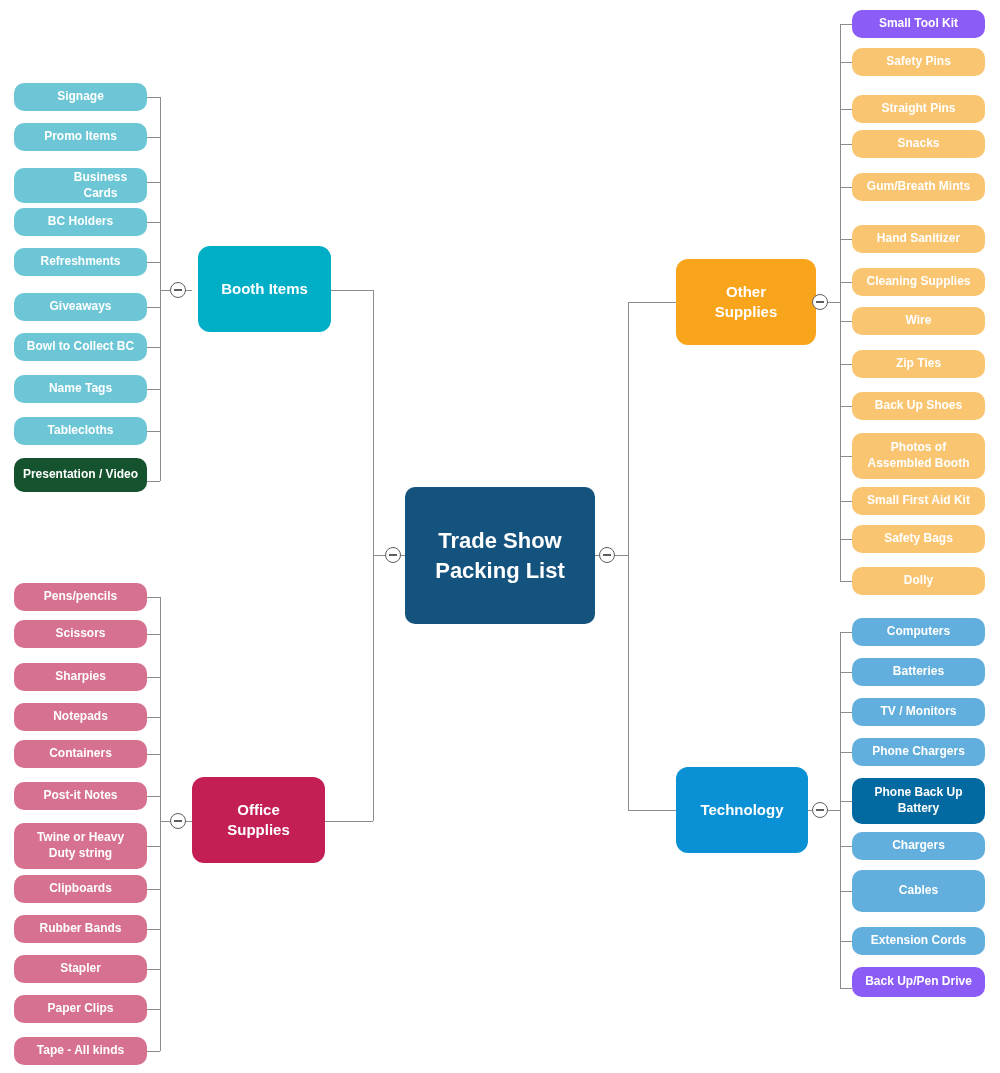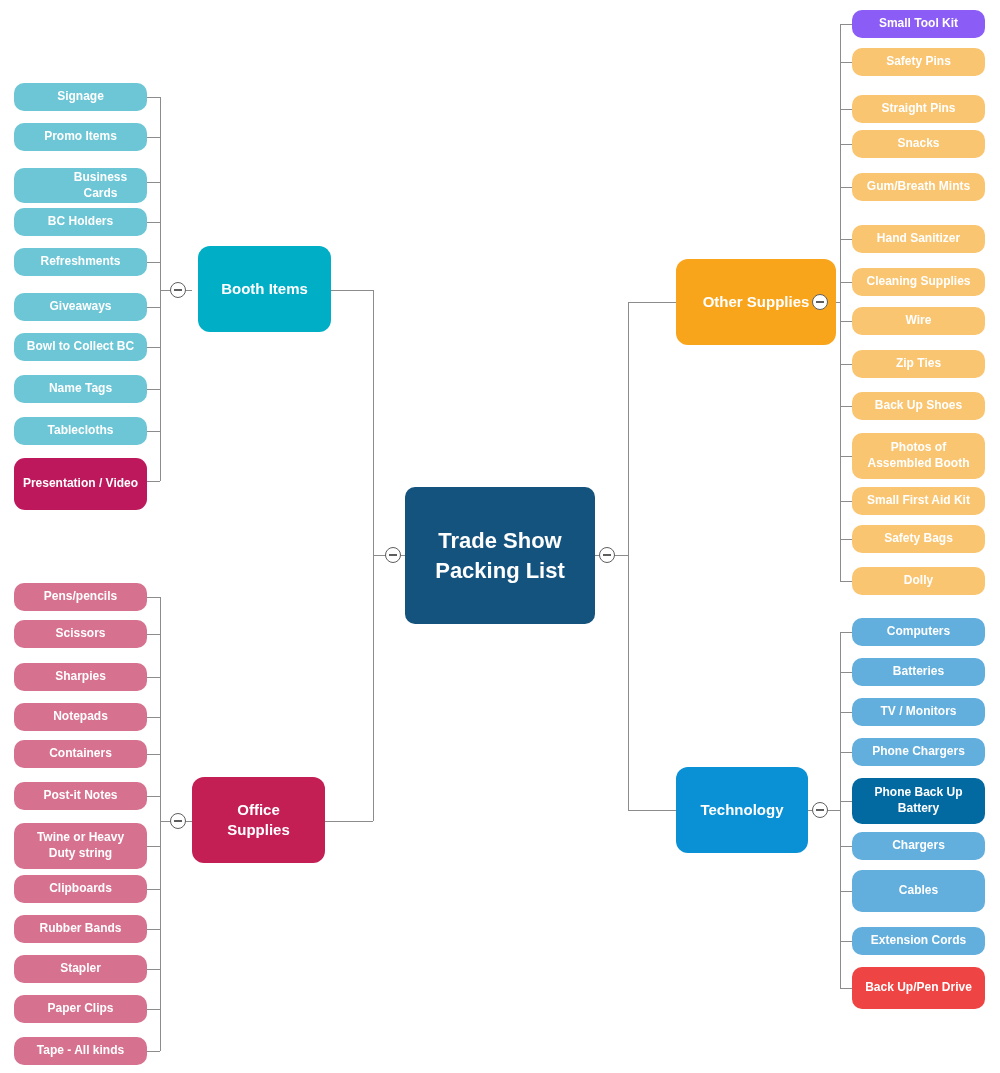--- a/index.html
+++ b/index.html
@@ -61,40 +61,40 @@
 
     <path d="M808 810 H840"></path>
     <path d="M840 632 V988"></path>
     <path d="M840 632 H852 M840 672 H852 M840 712 H852 M840 752 H852 M840 801 H852 M840 846 H852 M840 891 H852 M840 941 H852 M840 988 H852"></path>
   </svg>
 
   <div class="node root" style="left: 405px; top: 487px; background-color: rgb(20, 83, 126);">Trade Show Packing List</div>
 
   <div class="node branch" style="left: 192px; top: 246px; background-color: rgb(0, 174, 198); margin-left: 6px;">Booth Items</div>
   <div class="node branch" style="left: 192px; top: 777px; background-color: rgb(196, 31, 85);">Office Supplies</div>
-  <div class="node branch" style="left: 676px; top: 259px; width: 160px; background-color: rgb(249, 165, 27);">Other Supplies</div>
+  <div class="node branch" style="left: 676px; top: 259px; width: 140px; background-color: rgb(249, 165, 27);">Other Supplies</div>
   <div class="node branch" style="left: 676px; top: 767px; width: 132px; background-color: rgb(10, 144, 212);">Technology</div>
 
   <div class="toggle" style="left:170px;top:282px;"></div>
   <div class="toggle" style="left:170px;top:813px;"></div>
   <div class="toggle" style="left:385px;top:547px;"></div>
   <div class="toggle" style="left:599px;top:547px;"></div>
   <div class="toggle" style="left:812px;top:294px;"></div>
   <div class="toggle" style="left:812px;top:802px;"></div>
 
   <div class="node child" style="top: 83px; background-color: rgb(108, 198, 214);">Signage</div>
   <div class="node child" style="top: 123px; background-color: rgb(108, 198, 214);">Promo Items</div>
   <div class="node child" style="top: 168px; background-color: rgb(108, 198, 214); padding-left: 48px;">Business Cards</div>
   <div class="node child" style="top: 208px; background-color: rgb(108, 198, 214);">BC Holders</div>
   <div class="node child" style="top: 248px; background-color: rgb(108, 198, 214);">Refreshments</div>
   <div class="node child" style="top: 293px; background-color: rgb(108, 198, 214);">Giveaways</div>
   <div class="node child" style="top: 333px; background-color: rgb(108, 198, 214);">Bowl to Collect BC</div>
   <div class="node child" style="top: 375px; background-color: rgb(108, 198, 214);">Name Tags</div>
   <div class="node child" style="top: 417px; background-color: rgb(108, 198, 214);">Tablecloths</div>
-  <div class="node child" style="top: 458px; height: 52px; background-color: #be185d; border-radius: 11px;">Presentation / Video</div>
+  <div class="node child" style="top: 458px; height: 34px; background-color: #14532d;">Presentation / Video</div>
 
   <div class="node child" style="top: 583px; background-color: rgb(214, 113, 143);">Pens/pencils</div>
   <div class="node child" style="top: 620px; background-color: rgb(214, 113, 143);">Scissors</div>
   <div class="node child" style="top: 663px; background-color: rgb(214, 113, 143);">Sharpies</div>
   <div class="node child" style="top: 703px; background-color: rgb(214, 113, 143);">Notepads</div>
   <div class="node child" style="top: 740px; background-color: rgb(214, 113, 143);">Containers</div>
   <div class="node child" style="top: 782px; background-color: rgb(214, 113, 143);">Post-it Notes</div>
   <div class="node child" style="top: 823px; height: 46px; background-color: rgb(214, 113, 143);">Twine or Heavy Duty string</div>
   <div class="node child" style="top: 875px; background-color: rgb(214, 113, 143);">Clipboards</div>
   <div class="node child" style="top: 915px; background-color: rgb(214, 113, 143);">Rubber Bands</div>
@@ -118,15 +118,15 @@
   <div class="node child right-col" style="top: 567px; background-color: rgb(250, 197, 113);">Dolly</div>
 
   <div class="node child right-col" style="top: 618px; background-color: rgb(98, 174, 221);">Computers</div>
   <div class="node child right-col" style="top: 658px; background-color: rgb(98, 174, 221);">Batteries</div>
   <div class="node child right-col" style="top: 698px; background-color: rgb(98, 174, 221);">TV / Monitors</div>
   <div class="node child right-col" style="top: 738px; background-color: rgb(98, 174, 221);">Phone Chargers</div>
   <div class="node child right-col" style="top: 778px; height: 46px; background-color: #0369a1;">Phone Back Up Battery</div>
   <div class="node child right-col" style="top: 832px; background-color: rgb(98, 174, 221);">Chargers</div>
   <div class="node child right-col" style="top: 870px; height: 42px; background-color: rgb(98, 174, 221);">Cables</div>
   <div class="node child right-col" style="top: 927px; background-color: rgb(98, 174, 221);">Extension Cords</div>
-  <div class="node child right-col" style="top: 967px; height: 42px; background-color: #ef4444;">Back Up/Pen Drive</div>
+  <div class="node child right-col" style="top: 967px; height: 30px; background-color: #8b5cf6;">Back Up/Pen Drive</div>
 
 </div>
 
 </body></html>

